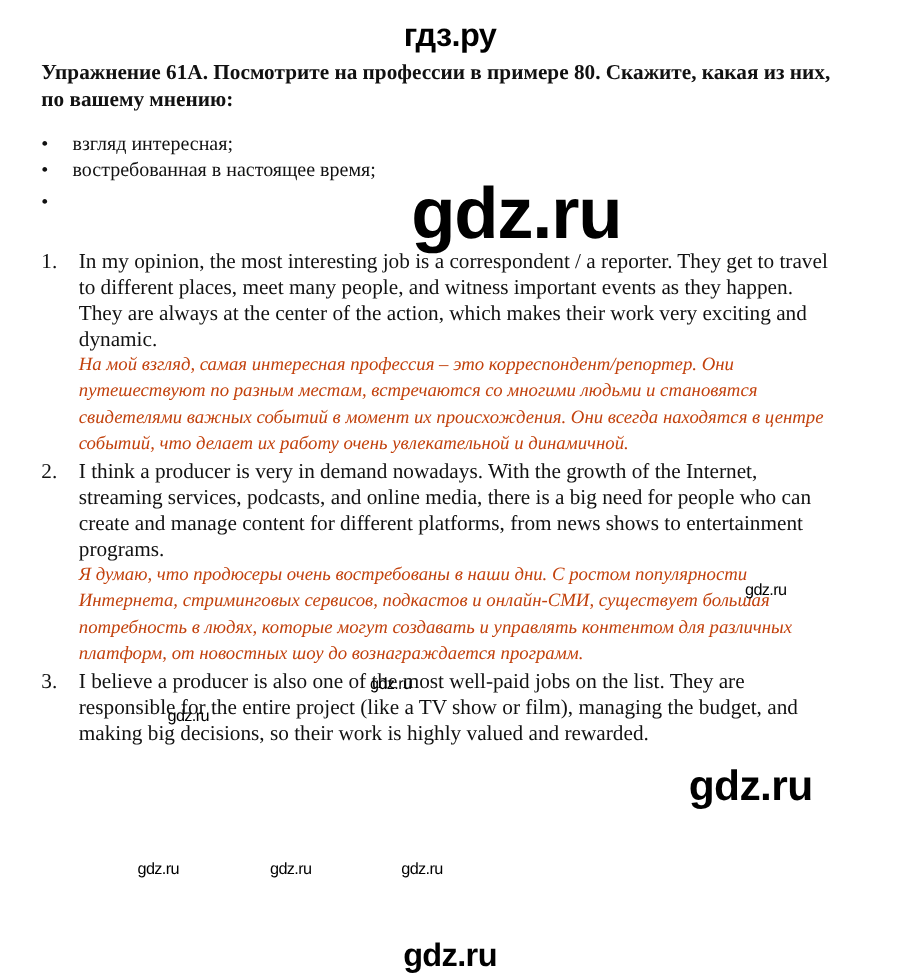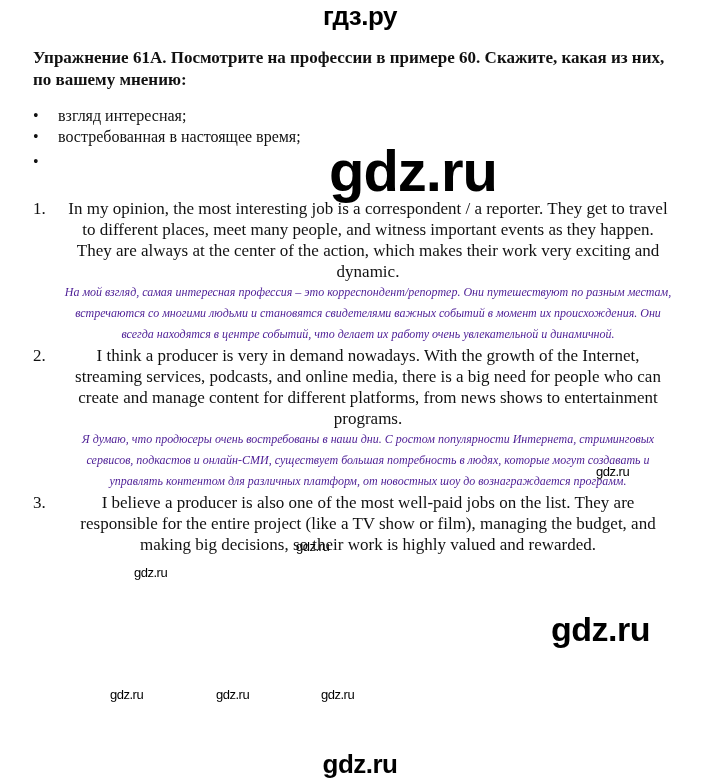--- a/index.html
+++ b/index.html
@@ -9,21 +9,21 @@
       color: #111111;
     }
     .wm {
       position: absolute;
       font-family: "Liberation Sans", "DejaVu Sans", sans-serif;
       font-weight: bold;
       color: #000;
       letter-spacing: -0.5px;
       white-space: nowrap;
     }
-    .wm-top { left: 0; width: 720px; top: 0; text-align: center; font-size: 26px; line-height: 32px; }
+    .wm-top { left: 0; width: 720px; top: 12px; text-align: center; font-size: 26px; line-height: 32px; }
     .wm-big { left: 329px; top: 139px; font-size: 58px; line-height: 64px; letter-spacing: -1px; }
     .wm-med { left: 551px; top: 609px; font-size: 34px; line-height: 40px; }
     .wm-small { font-size: 13px; line-height: 14px; font-weight: normal; }
     .wm-s1 { left: 596px; top: 465px; }
     .wm-s2 { left: 296px; top: 540px; }
     .wm-s3 { left: 134px; top: 566px; }
     .wm-s4 { left: 110px; top: 688px; }
     .wm-s5 { left: 216px; top: 688px; }
     .wm-s6 { left: 321px; top: 688px; }
     .wm-bottom { left: 0; width: 720px; top: 748px; text-align: center; font-size: 26px; line-height: 32px; }
@@ -38,30 +38,30 @@
     }
     .bullets li { display: flex; height: 21px; line-height: 21px; }
     .bullets li:last-child { margin-top: 4px; }
     .bullets .dot { width: 25px; flex: 0 0 25px; }
 
     .answers {
       position: absolute; left: 33px; top: 198px; width: 640px; margin: 0; padding: 0; list-style: none;
     }
     .answer { display: flex; }
     .answer .num { width: 30px; flex: 0 0 30px; font-size: 17px; line-height: 21px; }
-    .answer .body { flex: 1; text-align: center; }
+    .answer .body { flex: 1; }
     .en { font-size: 17px; line-height: 21px; margin: 0; }
-    .ru { font-size: 12px; line-height: 21px; margin: 0; font-style: italic; color: #4c1d95; }
+    .ru { font-size: 15px; line-height: 21px; margin: 0; font-style: italic; color: #c2410c; }
   </style>
 </head>
 <body>
 
 <div class="wm wm-top">гдз.ру</div>
 
-<div class="heading">Упражнение 61А. Посмотрите на профессии в примере 60. Скажите, какая из них, по вашему мнению:</div>
+<div class="heading">Упражнение 61А. Посмотрите на профессии в примере 80. Скажите, какая из них, по вашему мнению:</div>
 
 <ul class="bullets">
   <li>
     <span class="dot">•</span>
     <span>взгляд интересная;</span>
   </li>
   <li>
     <span class="dot">•</span>
     <span>востребованная в настоящее время;</span>
   </li>

